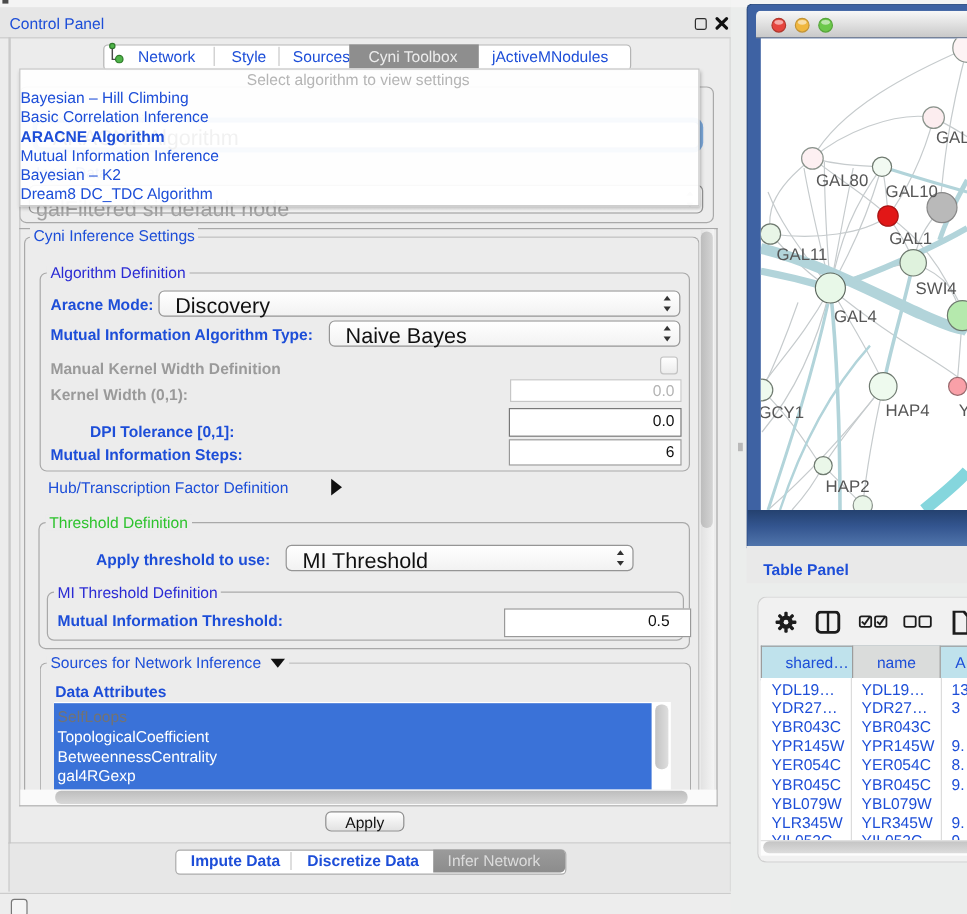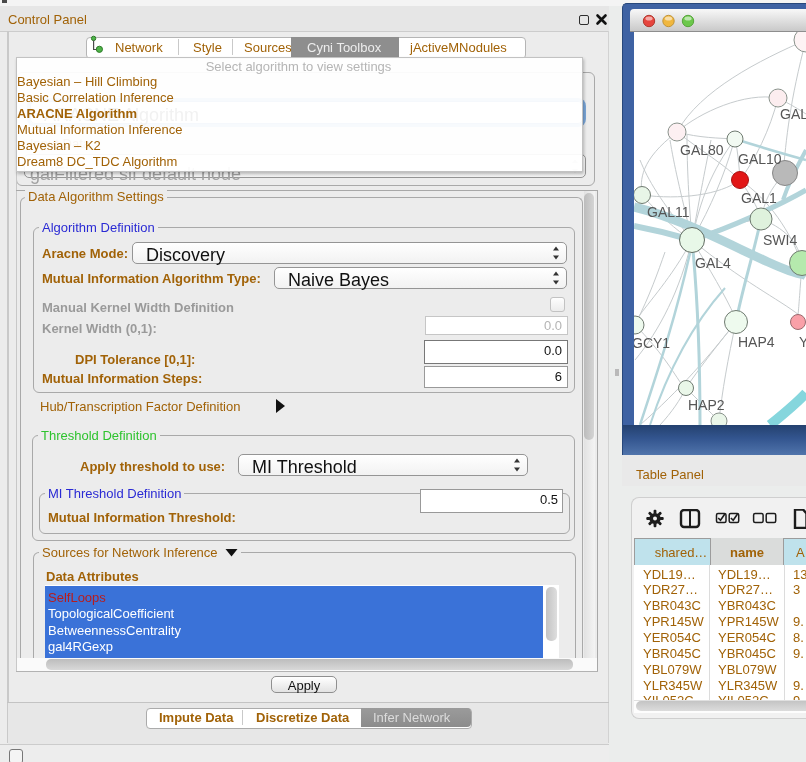--- a/index.html
+++ b/index.html
@@ -1,20 +1,20 @@
 <!DOCTYPE html>
 <html><head>
 <meta charset="utf-8">
 <style>
   html,body{margin:0;padding:0;}
   body{width:806px;height:762px;position:relative;overflow:hidden;
        font-family:"Liberation Sans",sans-serif;background:#ececec;}
   .abs{position:absolute;}
   .b{font-weight:bold;}
-  .lbl{font-size:13px;color:#a16207;white-space:nowrap;}
+  .lbl{font-size:13px;color:#1d4ed8;white-space:nowrap;}
   .glbl{font-size:13px;color:#9a9a9a;white-space:nowrap;}
   .fieldset{border:1px solid #a9a9a9;border-radius:6px;}
   .chip{background:#ececec;padding:0 3px;line-height:13px;}
   .combo{background:linear-gradient(#ffffff,#f2f2f2);border:1px solid #959595;
          border-radius:5px;font-size:18px;color:#111;}
   .tfield{background:#fff;border:1px solid #9a9a9a;font-size:13px;color:#111;
           text-align:right;}
   .stepper{position:absolute;top:0;bottom:0;right:5px;width:10px;}
 </style>
 </head>
@@ -68,21 +68,21 @@
 </div>
 
 <div class="abs" style="left:16px;top:60px;width:1px;height:612px;background:#c8c8c8;"></div>
 <div class="abs" style="left:16px;top:190px;width:582px;height:1px;background:#a8a8a8;"></div>
 <div class="abs" style="left:597px;top:190px;width:1px;height:482px;background:#a8a8a8;"></div>
 
 <div class="abs" style="left:584px;top:191px;width:11px;height:467px;background:linear-gradient(90deg,#e2e2e2,#f4f4f4);"></div>
 <div class="abs" style="left:584px;top:193px;width:10px;height:247px;background:linear-gradient(90deg,#bcbcbc,#d4d4d4);border-radius:5px;"></div>
 
 <div class="abs fieldset" style="left:20px;top:197px;width:561px;height:461px;border-bottom:none;border-radius:6px 6px 0 0;"></div>
-<div class="abs lbl chip" style="left:25px;top:190px;">Data Algorithm Settings</div>
+<div class="abs lbl chip" style="left:25px;top:190px;">Cyni Inference Settings</div>
 
 <div class="abs fieldset" style="left:33px;top:227px;width:540px;height:164px;"></div>
 <div class="abs chip" style="left:39px;top:221px;font-size:13px;color:#2a2ad4;">Algorithm Definition</div>
 
 <div class="abs lbl b" style="left:42px;top:246px;">Aracne Mode:</div>
 <div class="abs combo" style="left:132px;top:242px;width:433px;height:20px;">
   <span style="position:absolute;left:13px;top:2px;">Discovery</span>
   <svg class="stepper" width="10" height="20" viewBox="0 0 10 20">
     <path d="M5 3.5 L8 7.5 L2 7.5 Z" fill="#333"></path>
       <path d="M5 16.5 L8 12.5 L2 12.5 Z" fill="#333"></path>
@@ -116,33 +116,33 @@
 <div class="abs combo" style="left:238px;top:454px;width:288px;height:20px;">
   <span style="position:absolute;left:13px;top:2px;">MI Threshold</span>
   <svg class="stepper" width="10" height="20" viewBox="0 0 10 20">
     <path d="M5 3.5 L8 7.5 L2 7.5 Z" fill="#333"></path>
       <path d="M5 16.5 L8 12.5 L2 12.5 Z" fill="#333"></path>
   </svg>
 </div>
 <div class="abs fieldset" style="left:39px;top:493px;width:529px;height:39px;"></div>
 <div class="abs chip" style="left:45px;top:487px;font-size:13px;color:#2a2ad4;">MI Threshold Definition</div>
 <div class="abs lbl b" style="left:48px;top:510px;">Mutual Information Threshold:</div>
-<div class="abs tfield" style="left:420px;top:489px;width:137px;height:20px;border-color:#999;padding:2px 4px 0 0;">0.5</div>
+<div class="abs tfield" style="left:420px;top:507px;width:137px;height:20px;border-color:#999;padding:2px 17px 0 0;">0.5</div>
 
 <div class="abs fieldset" style="left:33px;top:552px;width:541px;height:106px;border-bottom:none;border-radius:6px 6px 0 0;"></div>
 <div class="abs lbl chip" style="left:39px;top:546px;">Sources for Network Inference
   <svg width="13" height="9" viewBox="0 0 13 9" style="margin-left:4px;">
       <path d="M0.5 1 L12.5 1 L6.5 8.5 Z" fill="#111"></path>
     </svg>
 </div>
 <div class="abs lbl b" style="left:46px;top:569px;">Data Attributes</div>
 
 <div class="abs" style="left:45px;top:585px;width:514px;height:73px;background:#fff;"></div>
 <div class="abs" style="left:45px;top:586px;width:498px;height:72px;background:#3a72d8;"></div>
-<div class="abs" style="left:48px;top:590px;font-size:13px;color:#b91c1c;text-align:center;">SelfLoops</div>
+<div class="abs" style="left:48px;top:590px;font-size:13px;color:#737373;text-align:center;">SelfLoops</div>
 <div class="abs" style="left:48px;top:606px;font-size:13px;color:#fff;">TopologicalCoefficient</div>
 <div class="abs" style="left:48px;top:623px;font-size:13px;color:#fff;">BetweennessCentrality</div>
 <div class="abs" style="left:48px;top:639px;font-size:13px;color:#fff;">gal4RGexp</div>
 <div class="abs" style="left:546px;top:587px;width:11px;height:54px;background:linear-gradient(90deg,#c3c3c3,#dedede);border-radius:5px;"></div>
 
 <div class="abs" style="left:17px;top:658px;width:580px;height:13px;background:#fafafa;"></div>
 <div class="abs" style="left:46px;top:659px;width:527px;height:11px;background:linear-gradient(#bdbdbd,#d8d8d8);border-radius:5px;"></div>
 <div class="abs" style="left:16px;top:671px;width:582px;height:1px;background:#b2b2b2;"></div>
 
 <div class="abs" style="left:271px;top:676px;width:64px;height:14px;background:linear-gradient(#ffffff,#e2e2e2);border:1px solid #8f8f8f;border-radius:5px;text-align:center;font-size:13px;color:#111;padding-top:1px;">Apply</div>
@@ -266,21 +266,21 @@
     <text x="799" y="347">Y</text>
     <text x="688" y="410">HAP2</text>
   </g>
 </svg>
 
 <div class="abs" style="left:623px;top:425px;width:183px;height:30px;background:linear-gradient(#24416f,#33558f 45%,#5074ab);"></div>
 
 <div class="abs" style="left:615px;top:369px;width:4px;height:7px;background:#b9b9b9;"></div>
 
 <div class="abs" style="left:622px;top:455px;width:184px;height:31px;background:#e9e9e9;"></div>
-<div class="abs lbl" style="left:636px;top:467px;">Table Panel</div>
+<div class="abs lbl" style="left:636px;top:467px;font-weight:bold;">Table Panel</div>
 <div class="abs" style="left:631px;top:497px;width:175px;height:220px;background:#f1f1f1;border:1px solid #cfcfcf;border-right:none;border-radius:8px 0 0 8px;"></div>
 
 <svg class="abs" style="left:645px;top:509px;" width="165" height="20" viewBox="0 0 165 20">
 
   <g id="gear" fill="#1c1c1c">
     <circle cx="10" cy="9.5" r="5.6"></circle>
     <g>
       <rect x="8.6" y="0.8" width="2.8" height="4" rx="1"></rect>
       <rect x="8.6" y="14.2" width="2.8" height="4" rx="1"></rect>
       <rect x="1.3" y="8.1" width="4" height="2.8" rx="1"></rect>
@@ -306,21 +306,21 @@
     <rect x="121.2" y="4.6" width="9.5" height="8.8" rx="1.5" stroke-width="1.5"></rect>
 
     <path d="M150 0.5 L158 0.5 L161.5 4.5 L161.5 19 L150 19 Z" stroke-width="2.4"></path>
   </g>
 </svg>
 
 <div class="abs" style="left:634px;top:538px;width:172px;height:27px;border-top:1px solid #9c9c9c;border-bottom:1px solid #9c9c9c;background:#bfe2ec;"></div>
 <div class="abs" style="left:710px;top:538px;width:74px;height:27px;background:#dadcdb;border-left:1px solid #9c9c9c;border-right:1px solid #9c9c9c;box-sizing:border-box;"></div>
 <div class="abs" style="left:634px;top:538px;width:1px;height:27px;background:#9c9c9c;"></div>
 <div class="abs lbl" style="left:643px;top:545px;width:76px;text-align:center;">shared…</div>
-<div class="abs lbl" style="left:710px;top:545px;width:74px;text-align:center;font-weight:bold;">name</div>
+<div class="abs lbl" style="left:710px;top:545px;width:74px;text-align:center;">name</div>
 <div class="abs lbl" style="left:796px;top:545px;">A</div>
 
 <div class="abs" style="left:634px;top:565px;width:172px;height:135px;background:#fff;"></div>
 <div class="abs" style="left:709px;top:565px;width:1px;height:135px;background:#dcdcdc;"></div>
 <div class="abs" style="left:784px;top:565px;width:1px;height:135px;background:#dcdcdc;"></div>
 <div id="tbody">
 <div class="abs lbl" style="left:643px;top:566.5px;">YDL19…</div>
     <div class="abs lbl" style="left:718px;top:566.5px;">YDL19…</div>
     <div class="abs lbl" style="left:793px;top:566.5px;">13</div>
 <div class="abs lbl" style="left:643px;top:582.4px;">YDR27…</div>

